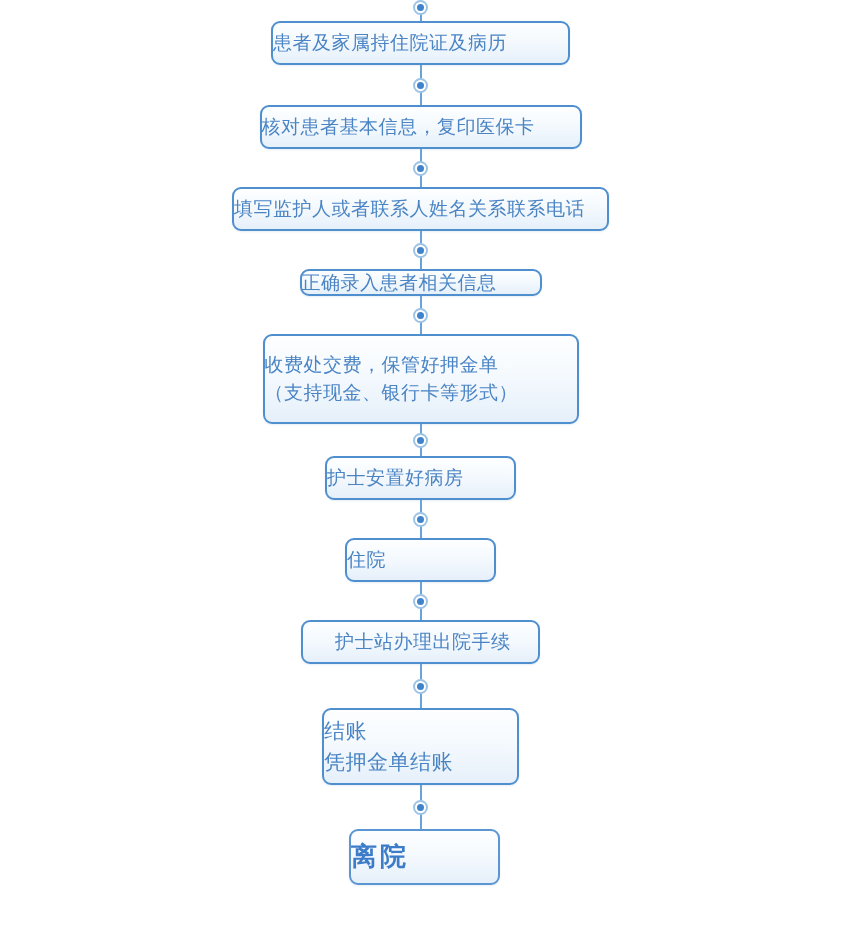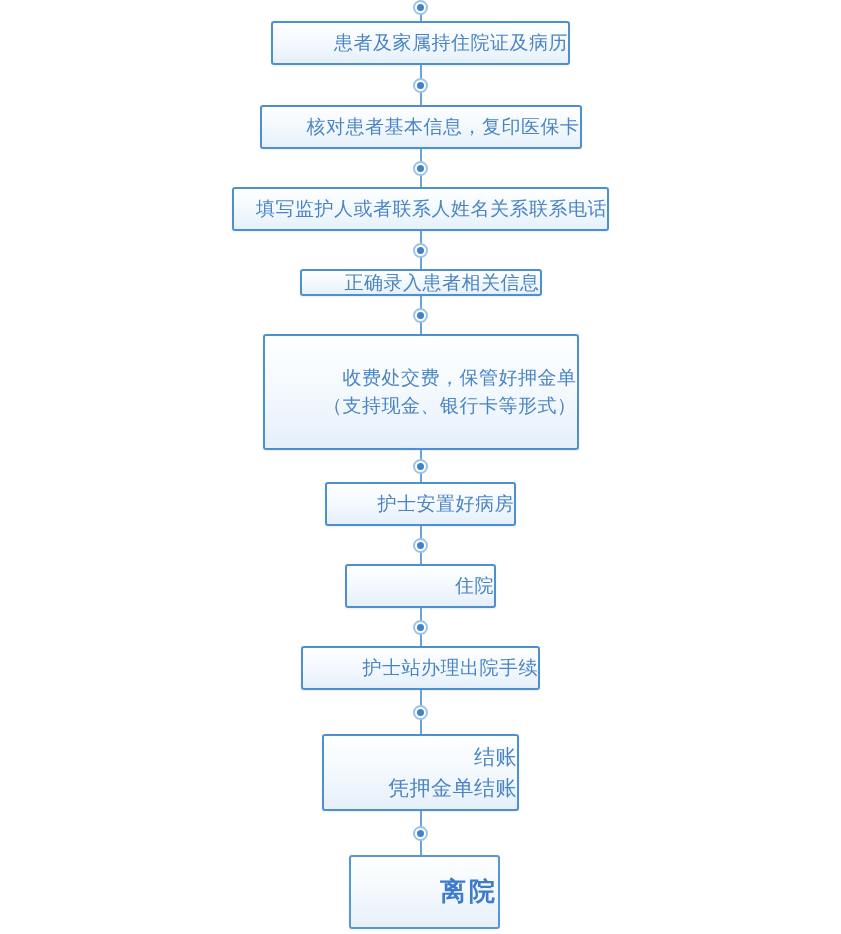--- a/index.html
+++ b/index.html
@@ -61,27 +61,27 @@
     width: 7px;
     height: 7px;
     border-radius: 50%;
     background: #3f83cc;
   }
 
   
   .node {
     box-sizing: border-box;
     border: 2px solid #4f8fce;
-    border-radius: 3px;
+    border-radius: 9px;
     background: linear-gradient(to bottom, #fdfeff 0%, #f7fbfe 35%, #e6f0fa 100%);
     box-shadow: 0 1px 2px rgba(120, 160, 200, 0.18);
     color: #4a84c4;
     display: flex;
     flex-direction: column;
-    align-items: flex-end;
+    align-items: flex-start;
     justify-content: center;
     text-align: center;
     flex: none;
     letter-spacing: 0.5px;
     line-height: 1.45;
   }
   .node .line-text {
     display: block;
     white-space: nowrap;
   }
@@ -132,21 +132,21 @@
 
   <div class="node" style="width:242px;height:27px;font-size:19px;">
     <span class="line-text">正确录入患者相关信息</span>
   </div>
 
   <div class="connector" style="height:38px;">
     <div class="line"></div>
     <div class="dot"></div>
   </div>
 
-  <div class="node" style="width:316px;height:116px;font-size:19px;">
+  <div class="node" style="width:316px;height:90px;font-size:19px;">
     <span class="line-text">收费处交费，保管好押金单</span>
     <span class="line-text">（支持现金、银行卡等形式）</span>
   </div>
 
   <div class="connector" style="height:32px;">
     <div class="line"></div>
     <div class="dot"></div>
   </div>
 
   <div class="node" style="width:191px;height:44px;font-size:19px;">
@@ -160,36 +160,36 @@
 
   <div class="node" style="width:151px;height:44px;font-size:19px;">
     <span class="line-text">住院</span>
   </div>
 
   <div class="connector" style="height:38px;">
     <div class="line"></div>
     <div class="dot"></div>
   </div>
 
-  <div class="node" style="width:239px;height:44px;font-size:19px;">
+  <div class="node" style="width:239px;height:44px;font-size:19px;padding-left:32px;">
     <span class="line-text">护士站办理出院手续</span>
   </div>
 
   <div class="connector" style="height:44px;">
     <div class="line"></div>
     <div class="dot"></div>
   </div>
 
   <div class="node" style="width:197px;height:77px;font-size:21px;">
     <span class="line-text">结账</span>
     <span class="line-text">凭押金单结账</span>
   </div>
 
   <div class="connector" style="height:44px;">
     <div class="line"></div>
     <div class="dot"></div>
   </div>
 
-  <div class="node terminal" style="width:151px;height:74px;font-size:26px;margin-left:8px;">
+  <div class="node terminal" style="width:151px;height:56px;font-size:26px;margin-left:8px;">
     <span class="line-text">离院</span>
   </div>
 
 </div>
 
 </body></html>

